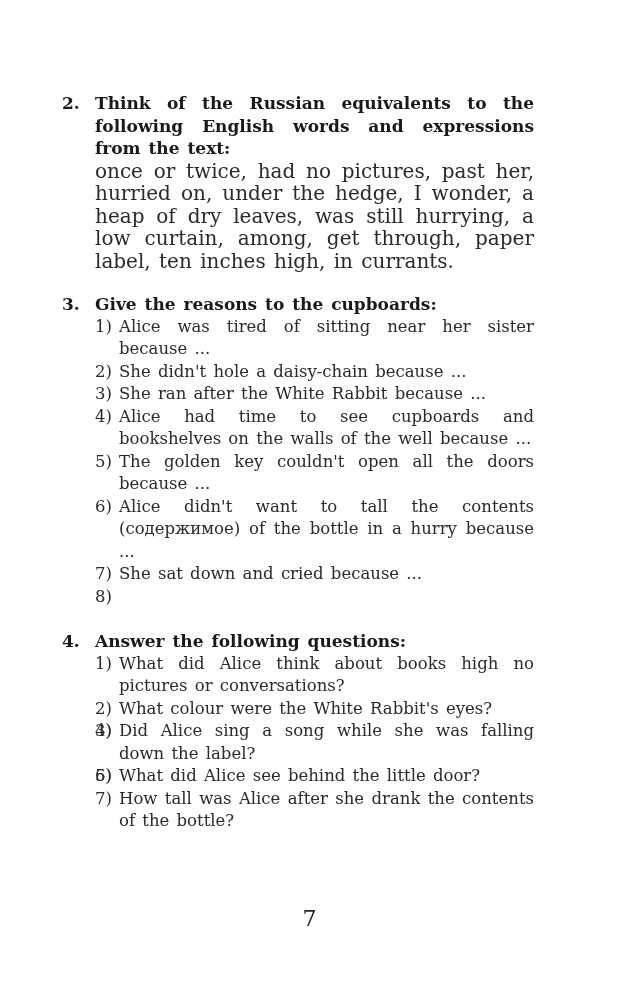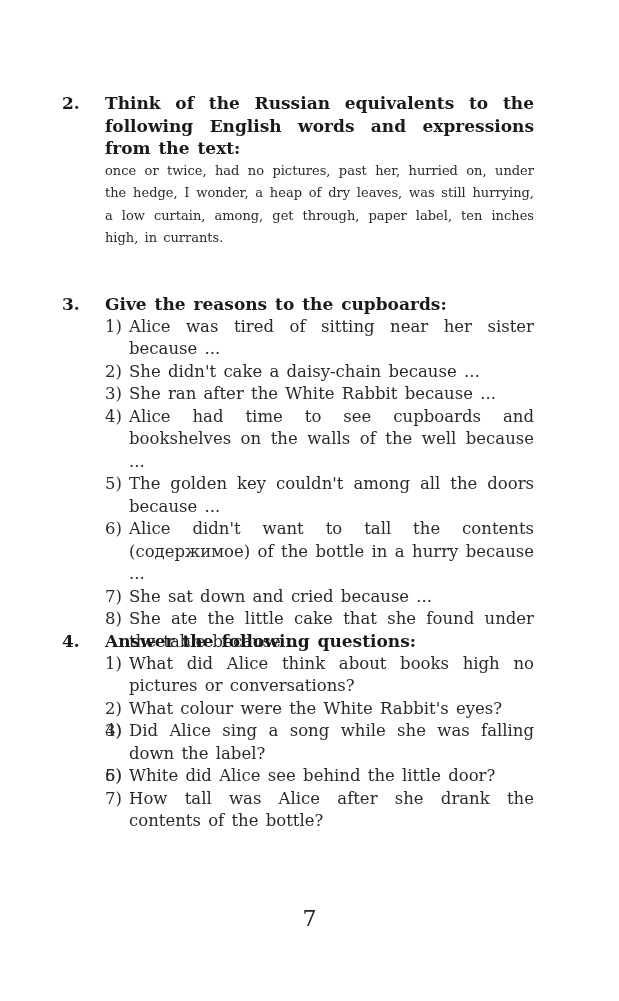--- a/index.html
+++ b/index.html
@@ -30,32 +30,32 @@
   .ex-num {
     position: absolute;
     left: 0;
     top: 0;
     font-weight: bold;
     font-size: 17px;
     line-height: 22.5px;
     color: #1a1a1a;
   }
   .ex-body {
-    margin-left: 43px;
+    margin-left: 33px;
   }
   .ex-title {
     font-weight: bold;
     font-size: 17px;
     line-height: 22.5px;
     text-align: justify;
     color: #1a1a1a;
     word-spacing: 2px;
   }
   .ex-text {
-    font-size: 13px;
+    font-size: 20px;
     line-height: 22.5px;
     text-align: justify;
     color: #2a2a2a;
     word-spacing: 2px;
   }
   .items {
     list-style: none;
     margin: 0;
     padding: 0;
   }
@@ -95,41 +95,41 @@
       <div class="ex-text">once or twice, had no pictures, past her, hurried on, under the hedge, I wonder, a heap of dry leaves, was still hurrying, a low curtain, among, get through, paper label, ten inches high, in currants.</div>
     </div>
   </section>
 
   <section class="exercise" style="top:293px;">
     <div class="ex-num">3.</div>
     <div class="ex-body">
       <div class="ex-title">Give the reasons to the cupboards:</div>
       <ul class="items">
         <li class="item"><span class="item-num">1)</span><span>Alice was tired of sitting near her sister because ...</span></li>
-        <li class="item"><span class="item-num">2)</span><span>She didn't cake a daisy-chain because ...</span></li>
+        <li class="item"><span class="item-num">2)</span><span>She didn't hole a daisy-chain because ...</span></li>
         <li class="item"><span class="item-num">3)</span><span>She ran after the White Rabbit because ...</span></li>
         <li class="item"><span class="item-num">4)</span><span>Alice had time to see cupboards and bookshelves on the walls of the well because ...</span></li>
-        <li class="item"><span class="item-num">5)</span><span>The golden key couldn't among all the doors because ...</span></li>
+        <li class="item"><span class="item-num">5)</span><span>The golden key couldn't open all the doors because ...</span></li>
         <li class="item"><span class="item-num">6)</span><span>Alice didn't want to tall the contents (содержимое) of the bottle in a hurry because ...</span></li>
         <li class="item"><span class="item-num">7)</span><span>She sat down and cried because ...</span></li>
-        <li class="item"><span class="item-num">8)</span><span>She ate the little cake that she found under the table because ...</span></li>
+        <li class="item"><span class="item-num">8)</span></li>
       </ul>
     </div>
   </section>
 
   <section class="exercise" style="top:630px;">
     <div class="ex-num">4.</div>
     <div class="ex-body">
       <div class="ex-title">Answer the following questions:</div>
       <ul class="items">
         <li class="item"><span class="item-num">1)</span><span>What did Alice think about books high no pictures or conversations?</span></li>
         <li class="item"><span class="item-num">2)</span><span>What colour were the White Rabbit's eyes?</span></li>
         <li class="item"><span class="item-num">3)</span></li>
         <li class="item"><span class="item-num">4)</span><span>Did Alice sing a song while she was falling down the label?</span></li>
         <li class="item"><span class="item-num">5)</span></li>
-        <li class="item"><span class="item-num">6)</span><span>White did Alice see behind the little door?</span></li>
+        <li class="item"><span class="item-num">6)</span><span>What did Alice see behind the little door?</span></li>
         <li class="item"><span class="item-num">7)</span><span>How tall was Alice after she drank the contents of the bottle?</span></li>
       </ul>
     </div>
   </section>
 
   <div class="page-number">7</div>
 </div>
 
 </body></html>

